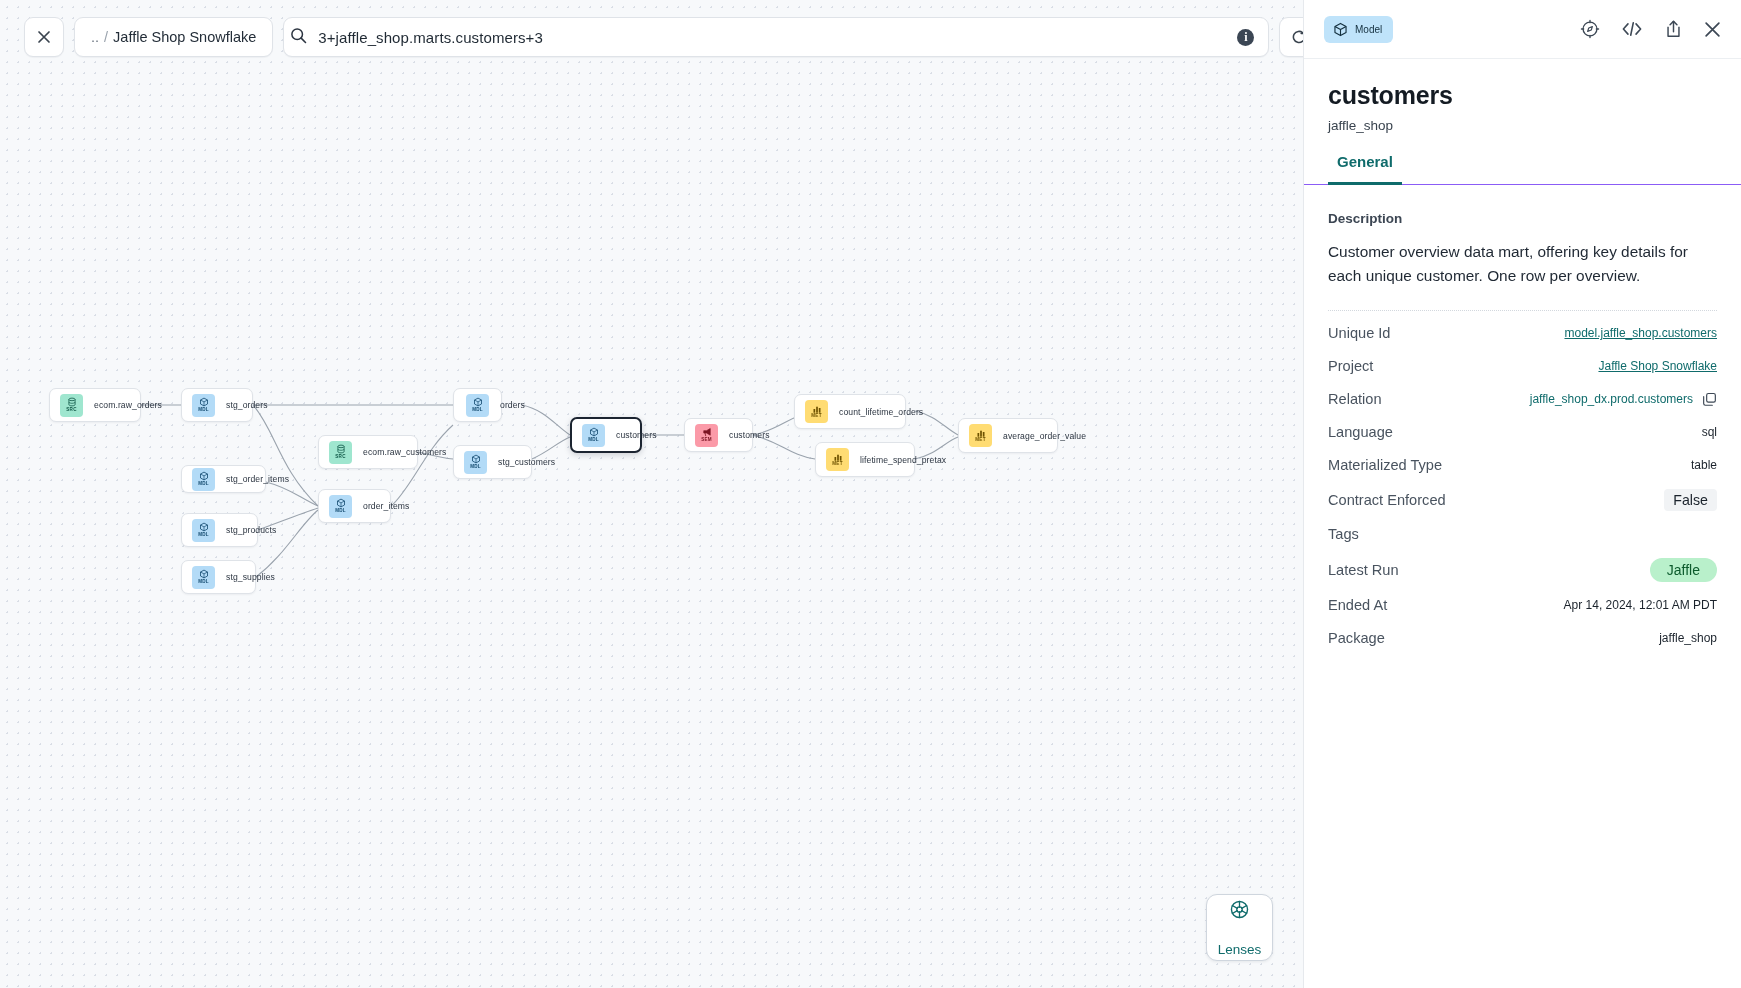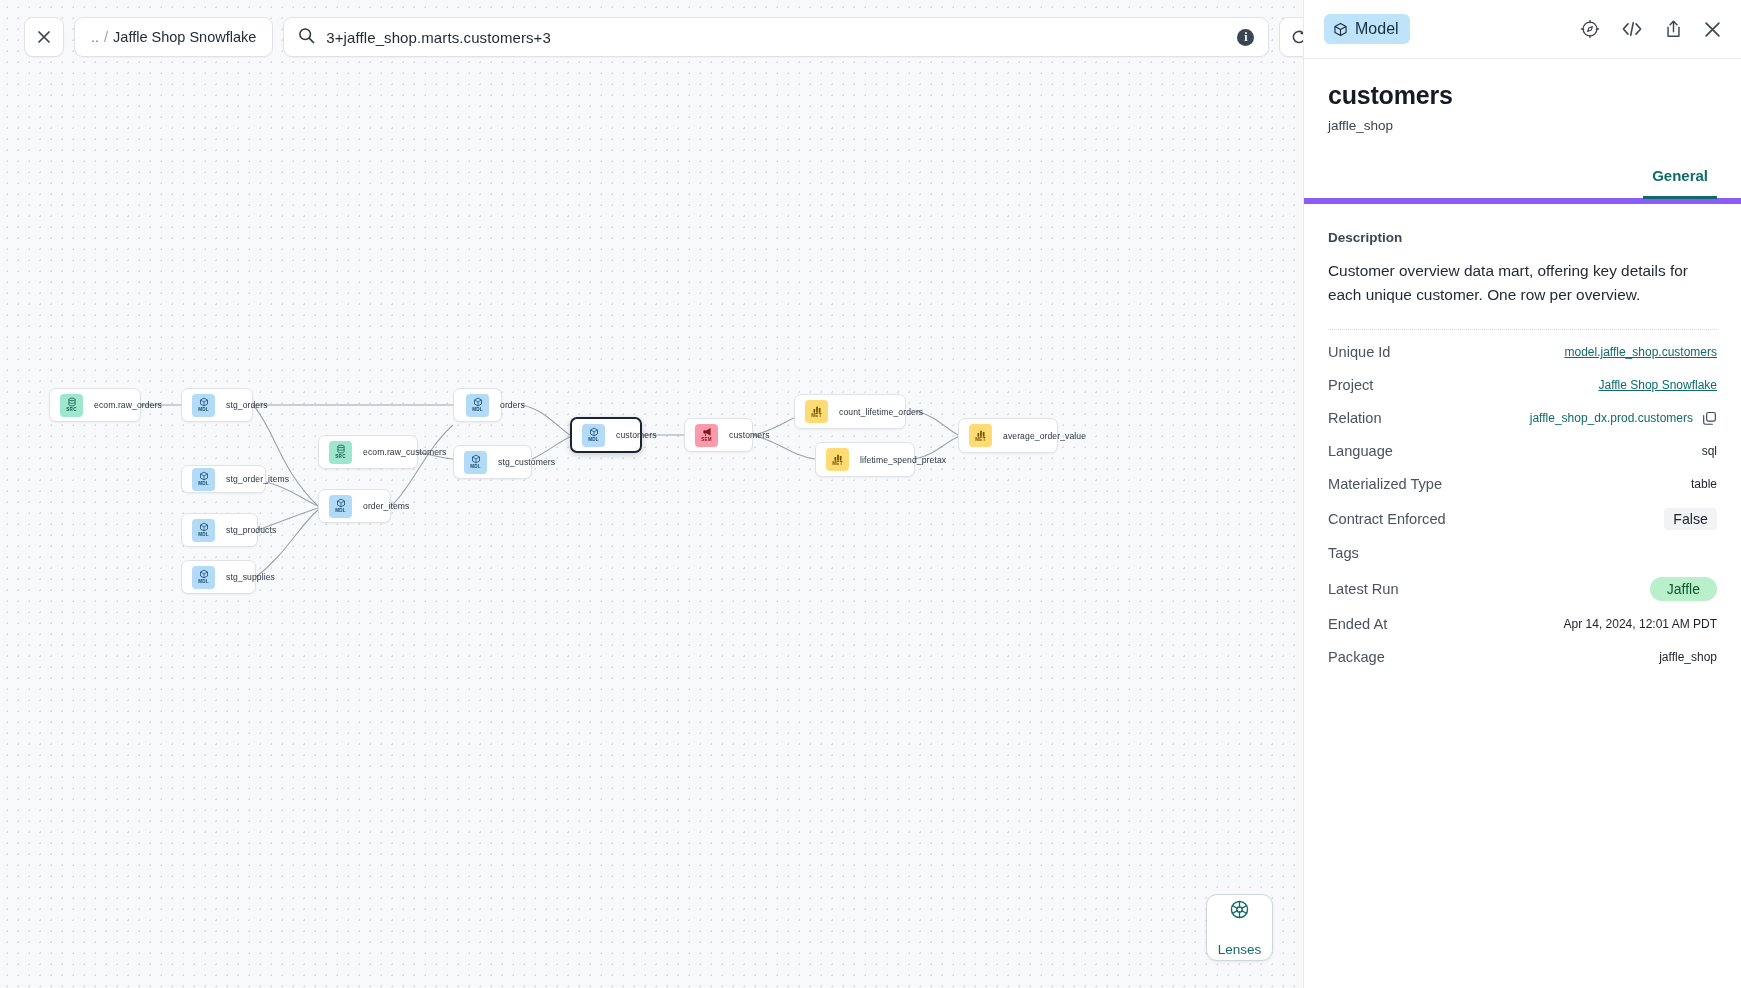--- a/index.html
+++ b/index.html
@@ -46,21 +46,21 @@
     box-shadow: 0 1px 1px rgba(16,24,40,.04);
   }
   .bc-dots { color: #6b7480; }
   .bc-sep  { color: #9aa3ad; }
   .bc-name { color: #232d38; }
 
   .searchbar {
     position: relative;
     height: 40px; width: 986px;
     background: #fff; border: 1px solid #dfe3e8; border-radius: 9px;
-    display: flex; align-items: center; padding: 0 14px 0 14px;
+    display: flex; align-items: center; padding: 0 14px 0 6px;
     box-shadow: 0 1px 1px rgba(16,24,40,.04);
   }
   .searchbar .mag { flex: 0 0 auto; margin-right: 11px; }
   .search-input {
     flex: 1 1 auto; border: none; outline: none;
     font-family: "Liberation Sans", sans-serif;
     font-size: 15px; color: #1f2933; background: transparent;
     letter-spacing: .1px;
   }
   .info-dot {
@@ -134,32 +134,32 @@
   }
   .panel-top {
     height: 59px; display: flex; align-items: center;
     padding: 0 20px 0 20px; border-bottom: 1px solid #eceff2;
     justify-content: space-between;
   }
   .model-pill {
     display: inline-flex; align-items: center; gap: 7px;
     background: #bfe3fa; color: #14303f;
     border-radius: 6px; padding: 6px 11px 6px 9px;
-    font-size: 16px; cursor: pointer;
+    font-size: 10px; cursor: pointer;
   }
   .panel-icons { display: flex; align-items: center; gap: 21px; }
   .panel-icons .pi { cursor: pointer; display: flex; }
 
   .panel-head { padding: 22px 24px 0 24px; }
   .panel-title { font-size: 25px; font-weight: 700; color: #141b23; letter-spacing: -.2px; }
   .panel-sub   { font-size: 13.5px; color: #39434e; margin-top: 8px; }
 
   .tabs {
-    margin-top: 30px; padding: 0 24px;
-    border-bottom: 6px solid #8b5cf6; display: flex; justify-content: flex-end;
+    margin-top: 16px; padding: 0 24px;
+    border-bottom: 1px solid #8b5cf6; display: flex;
   }
   .tab {
     font-size: 15px; color: #0f6b6b; font-weight: 600;
     padding: 4px 9px 12px 9px; border-bottom: 3px solid #0f6b6b;
     margin-bottom: -1px; cursor: pointer;
   }
 
   .panel-body { padding: 26px 24px 0 24px; overflow-y: auto; flex: 1 1 auto; }
   .sec-label { font-size: 13.5px; font-weight: 700; color: #3c4653; }
   .desc {

